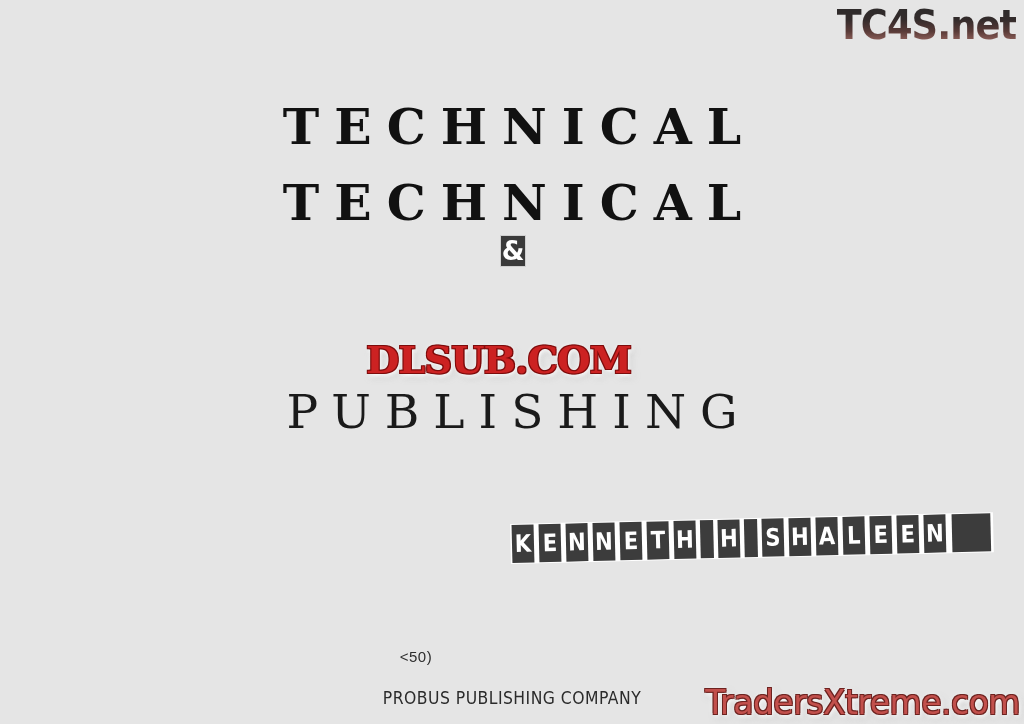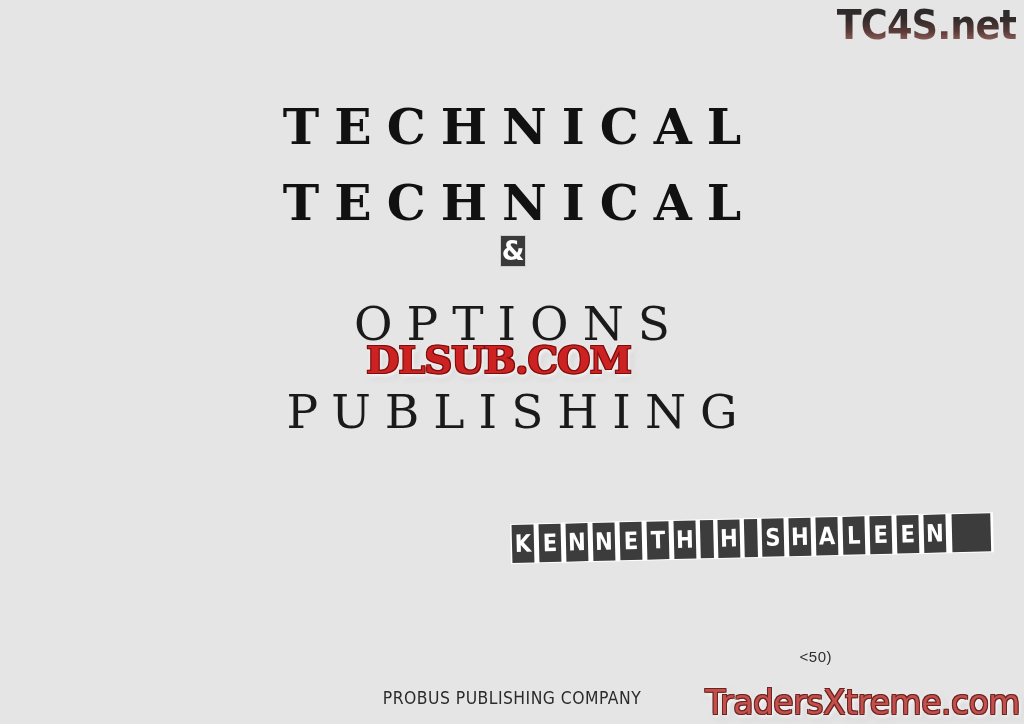--- a/index.html
+++ b/index.html
@@ -160,21 +160,21 @@
   }
   .tile.space { min-width: 11px; color: transparent; }
   .tile.blank { min-width: 40px; color: transparent; }
 
   
   #logo-mark {
     position: absolute;
     left: 0;
     top: 648px;
     width: 832px;
-    text-align: right;
+    text-align: center;
     font-family: "Liberation Sans", sans-serif;
     font-size: 15px;
     color: #2e2e2e;
     letter-spacing: 0.5px;
   }
 
   
   #publisher {
     position: absolute;
     left: 0;
@@ -218,21 +218,20 @@
   <div class="wm-tc4s">TC4S.net</div>
 
   <div class="title-line slab-bold" id="line-technical">TECHNICAL</div>
 
   <div class="title-line slab-bold" id="line-analysis">TECHNICAL</div>
 
   <div id="amp-wrap">
     <span class="amp-box">&amp;</span>
   </div>
 
-  <div class="title-line slab-thin" id="line-options">OPTIONS</div>
 
   <div class="wm-dlsub">DLSUB.COM</div>
 
   <div class="title-line slab-thin" id="line-strategie">PUBLISHING</div>
 
   <div id="author-bar">
       <span class="tile">K</span>
       <span class="tile">E</span>
       <span class="tile">N</span>
       <span class="tile">N</span>

